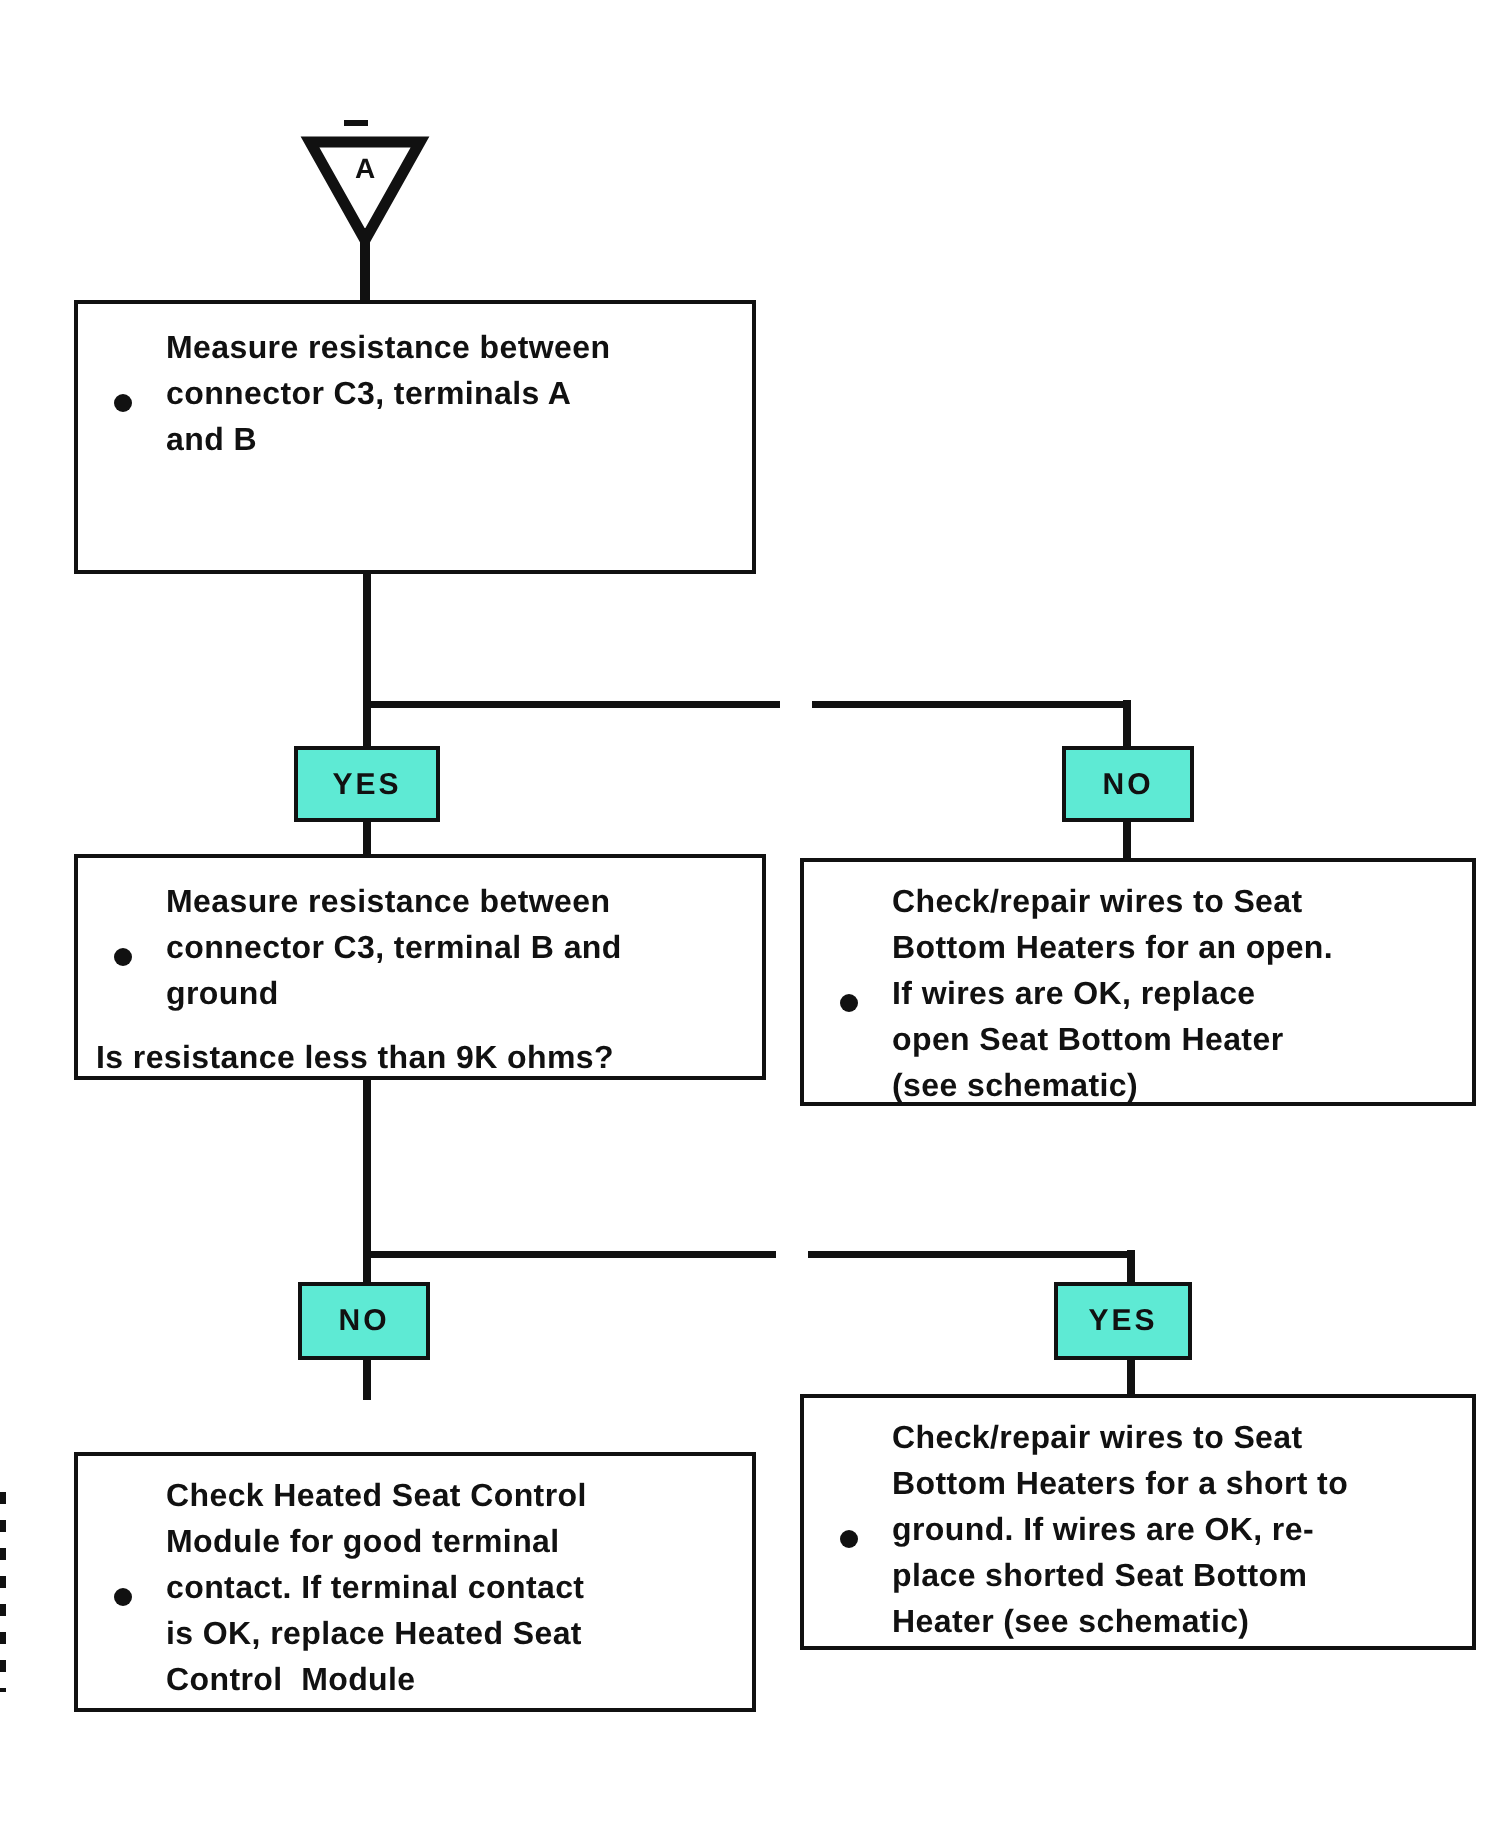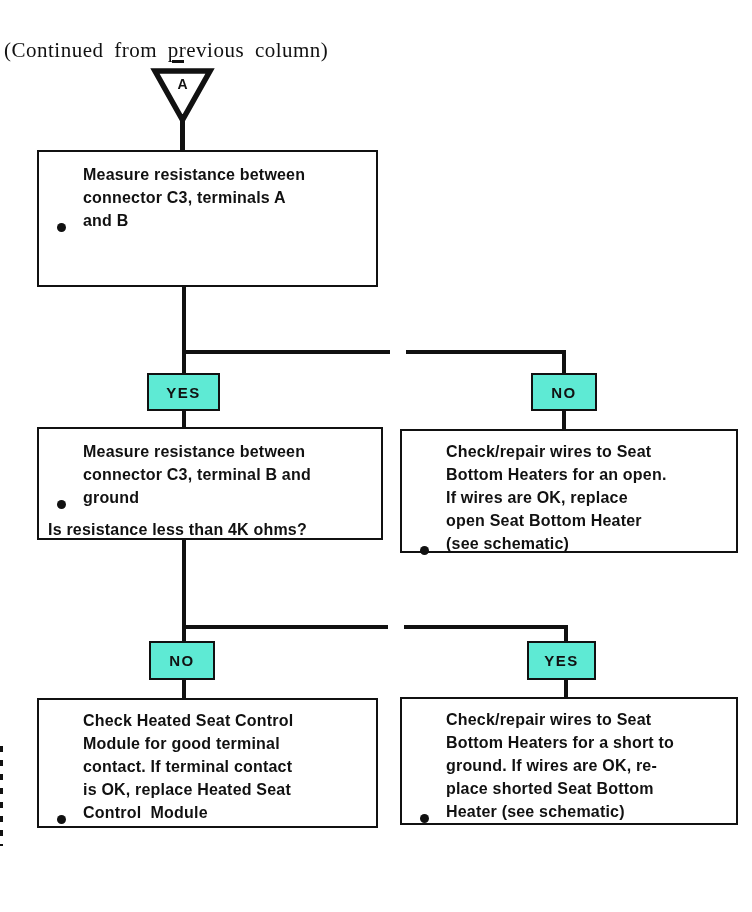--- a/index.html
+++ b/index.html
@@ -44,41 +44,41 @@
   .flow-box {
     position: absolute;
     box-sizing: border-box;
     border: 2.5px solid #111111;
     background: #ffffff;
     font-size: 16px;
     line-height: 23px;
     font-weight: 700;
     letter-spacing: 0.2px;
   }
-  .bullet-row { display: flex; align-items: flex-end; }
+  .bullet-row { display: flex; align-items: center; }
   .bullet-dot {
     flex: 0 0 9px;
     width: 9px; height: 9px;
     margin: 8px 0 0 12px;
     background: #111111;
     border-radius: 50%;
   }
   .bullet-text {
     margin-left: 17px;
     white-space: pre-wrap;
   }
   .question-text {
     margin-top: 9px;
     padding-left: 3px;
     white-space: pre-wrap;
   }
   #box1 { left: 37px; top: 150px; width: 341px; height: 137px; padding: 11px 4px 4px 6px; }
   #box2 { left: 37px; top: 427px; width: 346px; height: 113px; padding: 11px 4px 4px 6px; }
   #box3 { left: 400px; top: 429px; width: 338px; height: 124px; padding: 9px 4px 4px 6px; }
-  #box4 { left: 37px; top: 698px; width: 341px; height: 130px; padding: 9px 4px 4px 6px; }
+  #box4 { left: 37px; top: 726px; width: 341px; height: 130px; padding: 9px 4px 4px 6px; }
   #box5 { left: 400px; top: 697px; width: 338px; height: 128px; padding: 9px 4px 4px 6px; }
   .branch-label {
     position: absolute;
     box-sizing: border-box;
     border: 2.5px solid #111111;
     background: #5eead4;
     display: flex;
     align-items: center;
     justify-content: center;
     font-size: 15px;
@@ -101,21 +101,20 @@
     left: 172px; top: 60px;
     width: 12px; height: 3px;
     background: #111111;
   }
 </style>
 </head>
 <body>
 
 <div id="canvas">
 
-  <div class="continued-note">(Continued from previous column)</div>
 
   <svg class="lines" viewBox="0 0 752 912" shape-rendering="crispEdges">
 
     <polygon points="155,71 210,71 182.5,120" fill="#ffffff" stroke="#111111" stroke-width="5.5" shape-rendering="auto"></polygon>
 
     <line x1="182.5" y1="114" x2="182.5" y2="152" stroke="#111111" stroke-width="5"></line>
 
     <line x1="183.5" y1="285" x2="183.5" y2="375" stroke="#111111" stroke-width="4"></line>
 
     <line x1="181.5" y1="352" x2="390" y2="352" stroke="#111111" stroke-width="3.5"></line>
@@ -155,21 +154,21 @@
   <div class="branch-label" id="yes1">YES</div>
   <div class="branch-label" id="no1">NO</div>
 
   <div class="flow-box" id="box2">
     <div class="bullet-row">
       <span class="bullet-dot"></span>
       <span class="bullet-text">Measure resistance between
 connector C3, terminal B and
 ground</span>
     </div>
-    <div class="question-text">Is resistance less than 4K ohms?</div>
+    <div class="question-text">Is resistance less than 9K ohms?</div>
   </div>
 
   <div class="flow-box" id="box3">
     <div class="bullet-row">
       <span class="bullet-dot"></span>
       <span class="bullet-text">Check/repair wires to Seat
 Bottom Heaters for an open.
 If wires are OK, replace
 open Seat Bottom Heater
 (see schematic)</span>

